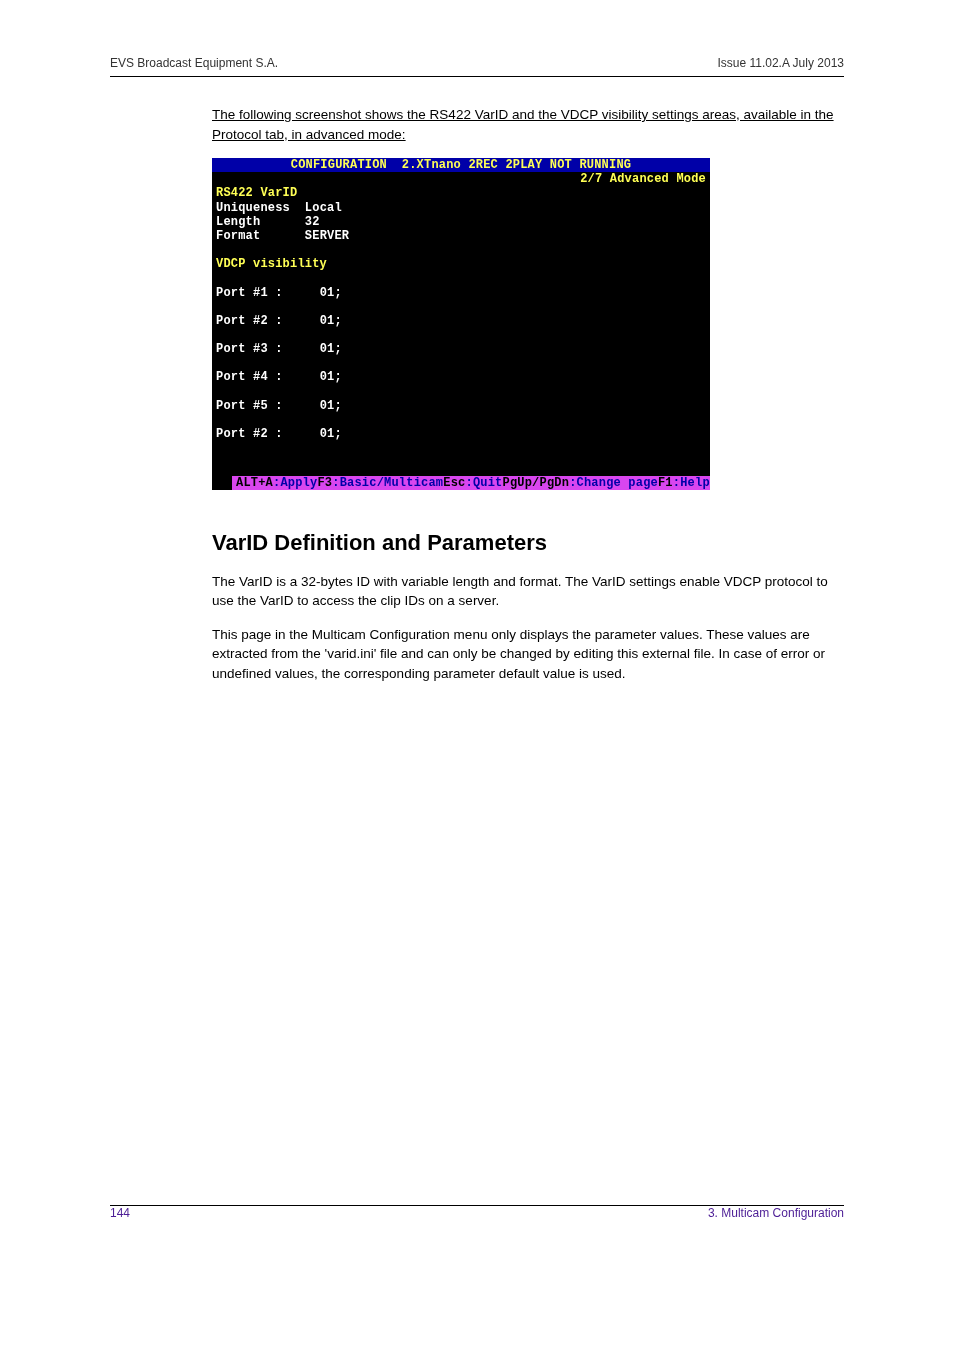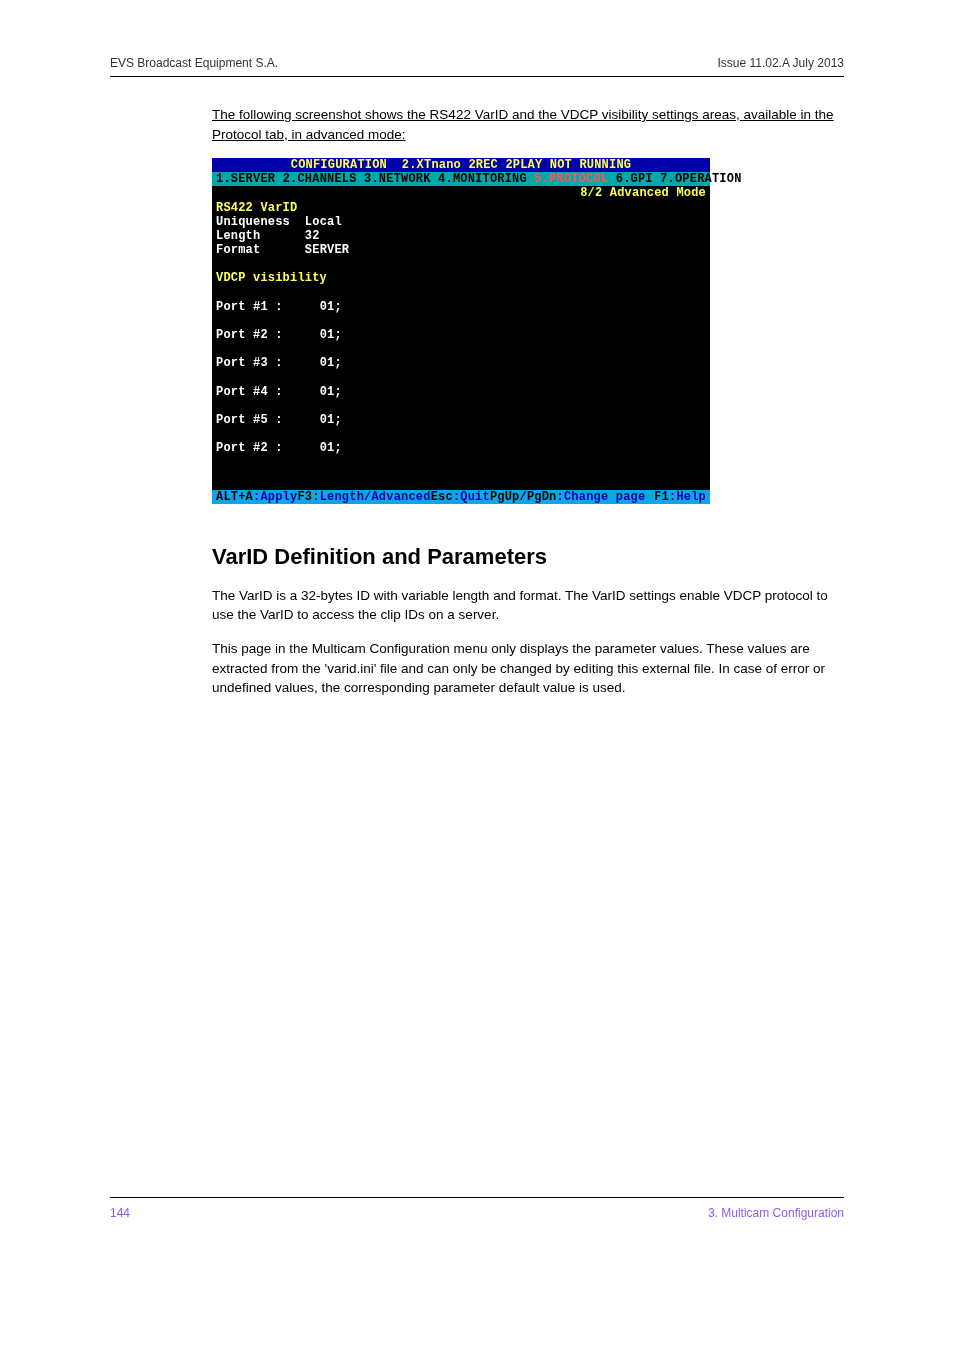--- a/index.html
+++ b/index.html
@@ -56,25 +56,26 @@
   }
   .term .menubar .sel { color: #ff5555; }
   .term .body {
     color: #fff;
     padding: 0 4px 6px 4px;
   }
   .term .right { text-align: right; color: #ffff55; }
   .term .sect { color: #ffff55; }
   .term .row { white-space: pre; }
   .term .statusbar {
-    background: #0ea5e9;
+    background: #d946ef;
     color: #000;
     padding: 0 4px;
     white-space: pre;
     display: flex;
+    margin-left: 20px;
   }
   .term .statusbar .k { color: #000; }
   .term .statusbar .d { color: #0000a8; }
   .term .statusbar .fill { flex: 1; }
   h2.section {
     font-size: 22px;
     font-weight: bold;
     margin: 40px 0 16px 102px;
   }
   .para {
@@ -84,41 +85,39 @@
   }
   .footer-row {
     position: absolute;
     left: 110px;
     right: 110px;
     bottom: 40px;
     display: flex;
     justify-content: space-between;
     font-size: 12px;
     border-top: 1px solid #000;
-    padding-top: 8px;
-    color: #8b5cf6;
+    color: #4c1d95;
   }
 </style>
 </head>
 <body>
 
 <div class="page">
 
   <div class="header-row">
     <span>EVS Broadcast Equipment S.A.</span>
     <span>Issue 11.02.A   July 2013</span>
   </div>
 
   <p class="intro">The following screenshot shows the RS422 VarID and the VDCP visibility settings areas, available in the Protocol tab, in advanced mode:</p>
 
   <div class="term">
     <div class="titlebar">CONFIGURATION  2.XTnano 2REC 2PLAY NOT RUNNING</div>
-    <div class="menubar"><span>1.SERVER</span> <span>2.CHANNELS</span> <span>3.NETWORK</span> <span>4.MONITORING</span> <span class="sel">5.PROTOCOL</span> <span>6.GPI</span> <span>7.OPERATION</span></div>
     <div class="body">
-      <div class="row right">8/2 Advanced Mode</div>
+      <div class="row right">2/7 Advanced Mode</div>
       <div class="row sect">RS422 VarID</div>
       <div class="row"><span>Uniqueness</span>  <span>Local</span></div>
       <div class="row"><span>Length</span>      <span>32</span></div>
       <div class="row"><span>Format</span>      <span>SERVER</span></div>
       <div class="row">&nbsp;</div>
       <div class="row sect">VDCP visibility</div>
       <div class="row">&nbsp;</div>
       <div class="row"><span>Port #1 :</span>     <span>01;</span></div>
       <div class="row">&nbsp;</div>
       <div class="row"><span>Port #2 :</span>     <span>01;</span></div>
@@ -126,21 +125,21 @@
       <div class="row"><span>Port #3 :</span>     <span>01;</span></div>
       <div class="row">&nbsp;</div>
       <div class="row"><span>Port #4 :</span>     <span>01;</span></div>
       <div class="row">&nbsp;</div>
       <div class="row"><span>Port #5 :</span>     <span>01;</span></div>
       <div class="row">&nbsp;</div>
       <div class="row"><span>Port #2 :</span>     <span>01;</span></div>
       <div class="row">&nbsp;</div>
       <div class="row">&nbsp;</div>
     </div>
-    <div class="statusbar"><span class="k">ALT+A</span><span class="d">:Apply</span> <span class="k">F3</span><span class="d">:Length/Advanced</span> <span class="k">Esc</span><span class="d">:Quit</span> <span class="k">PgUp/PgDn</span><span class="d">:Change page</span><span class="fill"></span><span class="k">F1</span><span class="d">:Help</span></div>
+    <div class="statusbar"><span class="k">ALT+A</span><span class="d">:Apply</span> <span class="k">F3</span><span class="d">:Basic/Multicam</span> <span class="k">Esc</span><span class="d">:Quit</span> <span class="k">PgUp/PgDn</span><span class="d">:Change page</span><span class="fill"></span><span class="k">F1</span><span class="d">:Help</span></div>
   </div>
 
   <h2 class="section">VarID Definition and Parameters</h2>
 
   <p class="para">The VarID is a 32-bytes ID with variable length and format. The VarID settings enable VDCP protocol to use the VarID to access the clip IDs on a server.</p>
   <p class="para">This page in the Multicam Configuration menu only displays the parameter values. These values are extracted from the 'varid.ini' file and can only be changed by editing this external file. In case of error or undefined values, the corresponding parameter default value is used.</p>
 
   <div class="footer-row">
     <span>144</span>
     <span>3. Multicam Configuration</span>

